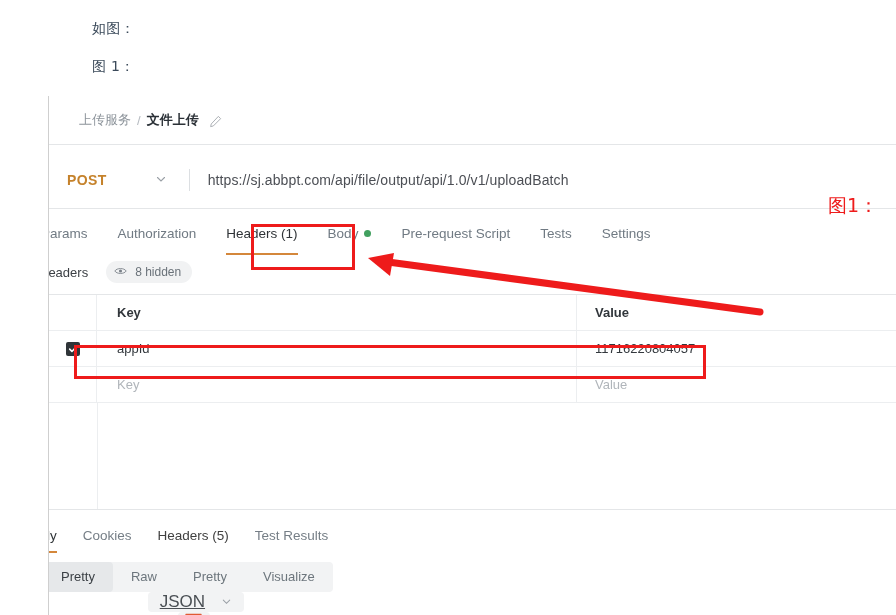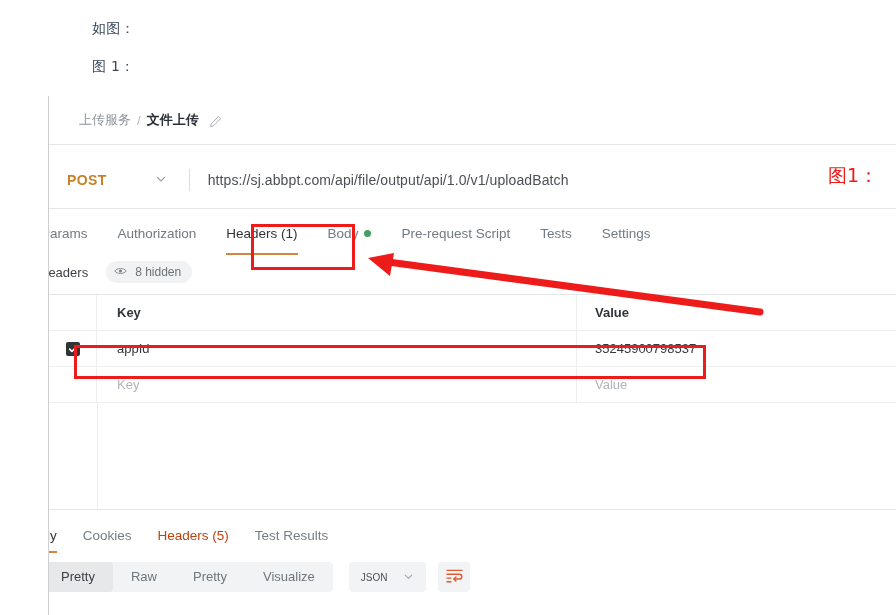--- a/index.html
+++ b/index.html
@@ -272,28 +272,29 @@
   .resp-tab:first-child { margin-left: -14px; }
   .resp-tab.active { color: #2f3337; }
   .resp-tab.active::after {
     content: "";
     position: absolute;
     left: 0; right: 0;
     bottom: -10px;
     height: 2px;
     background: #d4873b;
   }
-  .green-count { color: #c2410c; }
+  .green-count { color: #404040; }
 
   .resp-toolbar {
     position: absolute;
     left: -6px; top: 466px;
     height: 30px;
     display: flex;
     align-items: center;
+    flex-direction: column;
   }
   .seg {
     display: flex;
     background: #f2f3f4;
     border-radius: 4px;
     height: 30px;
     align-items: center;
   }
   .seg-item {
     font-size: 13px;
@@ -311,21 +312,21 @@
   .fmt-select {
     margin-left: 16px;
     background: #f2f3f4;
     border-radius: 4px;
     height: 30px;
     display: flex;
     align-items: center;
     padding: 0 12px;
     gap: 16px;
   }
-  .fmt-label { font-size: 10px; color: #4a4f54; }
+  .fmt-label { font-size: 17px; color: #4a4f54; text-decoration: underline; }
   .fmt-caret { color: #9aa0a6; font-size: 11px; }
   .wrap-btn {
     margin-left: 12px;
     background: #f2f3f4;
     border-radius: 4px;
     width: 32px;
     height: 30px;
     display: flex;
     align-items: center;
     justify-content: center;
@@ -345,21 +346,21 @@
     position: absolute;
     left: 360px;
     top: 250px;
     width: 410px;
     height: 70px;
     pointer-events: none;
   }
   .ann-fig {
     position: absolute;
     left: 828px;
-    top: 163px;
+    top: 193px;
     font-size: 19px;
     color: #ee1b1b;
     font-family: "DejaVu Sans", "Liberation Sans", sans-serif;
     white-space: nowrap;
   }
 </style>
 </head>
 <body>
 
 <div class="doc-text" id="doc-line-1">如图：</div>
@@ -424,21 +425,21 @@
     </div>
     <div class="tbl-row">
       <div class="cell-check">
         <span class="chk">
           <svg width="10" height="10" viewBox="0 0 12 12">
             <path d="M2 6.2 L4.7 8.9 L10 3.2" fill="none" stroke="#ffffff" stroke-width="1.9" stroke-linecap="round" stroke-linejoin="round"></path>
           </svg>
         </span>
       </div>
       <div class="cell-key body-txt">appId</div>
-      <div class="cell-val body-txt">35245900798537</div>
+      <div class="cell-val body-txt">11716220804057</div>
     </div>
     <div class="tbl-row">
       <div class="cell-check"></div>
       <div class="cell-key ph-txt">Key</div>
       <div class="cell-val ph-txt">Value</div>
     </div>
   </div>
   <div class="tbl-blank">
     <div class="vline-1"></div>
   </div>

